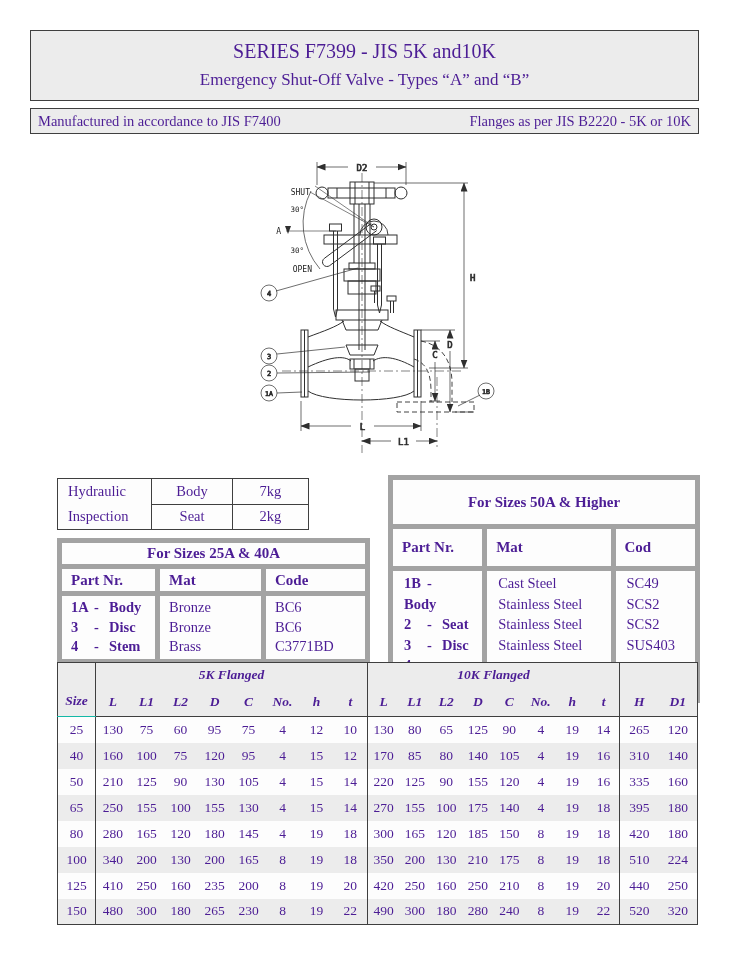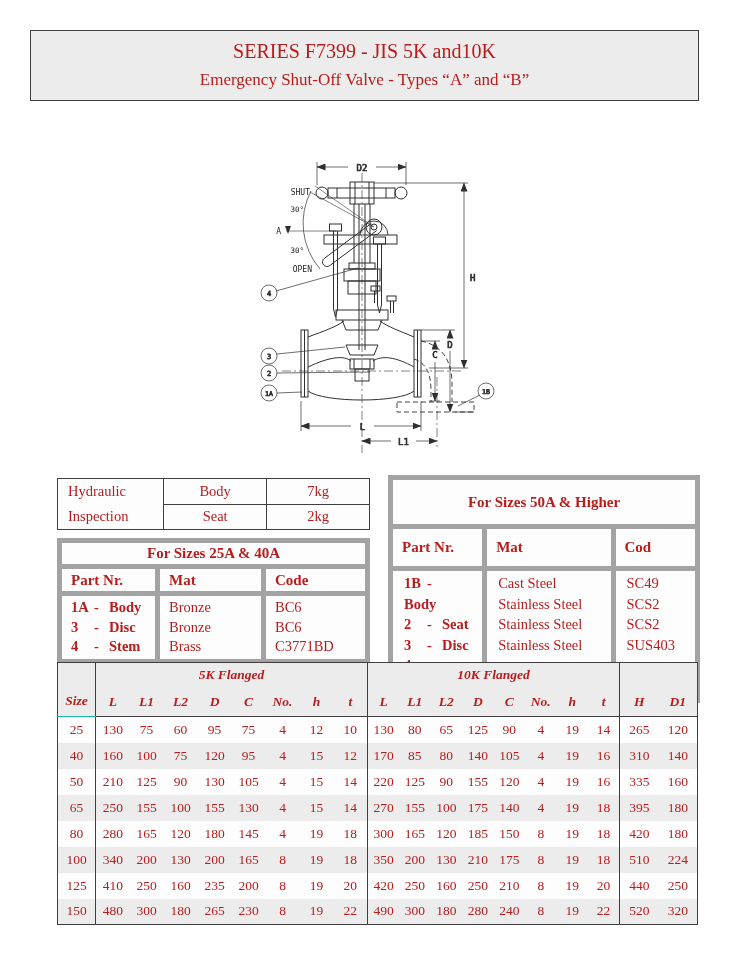--- a/index.html
+++ b/index.html
@@ -1,19 +1,19 @@
 <!DOCTYPE html>
 <html><head>
 <meta charset="utf-8">
 <style>
   * { margin:0; padding:0; box-sizing:border-box; }
   body { background:#fff; }
   .page {
     position:relative; width:731px; height:974px; background:#ffffff;
-    font-family:"Liberation Serif", serif; color:#b91c1c; overflow:hidden;
+    font-family:"Liberation Serif", serif; color:#4c1d95; overflow:hidden;
   }
   
   .title-box {
     position:absolute; left:30px; top:30px; width:669px; height:71px;
     background:#ececec; border:1px solid #3f3f3f; text-align:center;
   }
   .title-line1 { font-size:20px; padding-top:9px; }
   .title-line2 { font-size:17px; padding-top:7px; }
   .info-bar {
     position:absolute; left:30px; top:108px; width:669px; height:26px;
@@ -22,21 +22,21 @@
     padding:0 7px; font-size:14.5px;
   }
   
   .diagram { position:absolute; left:224px; top:145px; width:297px; height:322px; }
   .diagram text { font-family:"DejaVu Sans Mono", monospace; fill:#222; }
   
   table { border-collapse:collapse; }
   th, td { font-weight:normal; }
   
   .hyd {
-    position:absolute; left:57px; top:478px; width:313px;
+    position:absolute; left:57px; top:478px; width:252px;
     border:1.5px solid #3f3f3f; font-size:14.5px; background:#fdfdfd;
   }
   .hyd td { border:1px solid #3f3f3f; height:25px; text-align:center; }
   .hyd td.lbl { text-align:left; padding-left:10px; }
   .hyd td.lbl div { line-height:25px; }
   
   .mat {
     position:absolute; border:1.5px solid #3f3f3f; font-size:14.5px; background:#fdfdfd;
   }
   .mat-small { left:57px; top:538px; width:313px; }
@@ -74,20 +74,24 @@
 </head>
 <body>
 
 <div class="page">
 
   <div class="title-box">
     <div class="title-line1">SERIES F7399 - JIS 5K and10K</div>
     <div class="title-line2">Emergency Shut-Off Valve - Types “A” and “B”</div>
   </div>
 
+  <div class="info-bar">
+    <span>Manufactured in accordance to JIS F7400</span>
+    <span>Flanges as per JIS B2220 - 5K or 10K</span>
+  </div>
 
   <div class="diagram">
     <svg viewBox="0 0 297 322" width="297" height="322" fill="none" stroke="#2f2f2f" stroke-width="1">
       <defs>
         <marker id="ae" markerWidth="9" markerHeight="7" refX="8.5" refY="3.5" orient="auto" markerUnits="userSpaceOnUse">
           <path d="M0,0 L9,3.5 L0,7 Z" fill="#2f2f2f" stroke="none"></path>
         </marker>
         <marker id="as" markerWidth="9" markerHeight="7" refX="8.5" refY="3.5" orient="auto-start-reverse" markerUnits="userSpaceOnUse">
           <path d="M0,0 L9,3.5 L0,7 Z" fill="#2f2f2f" stroke="none"></path>
         </marker>

